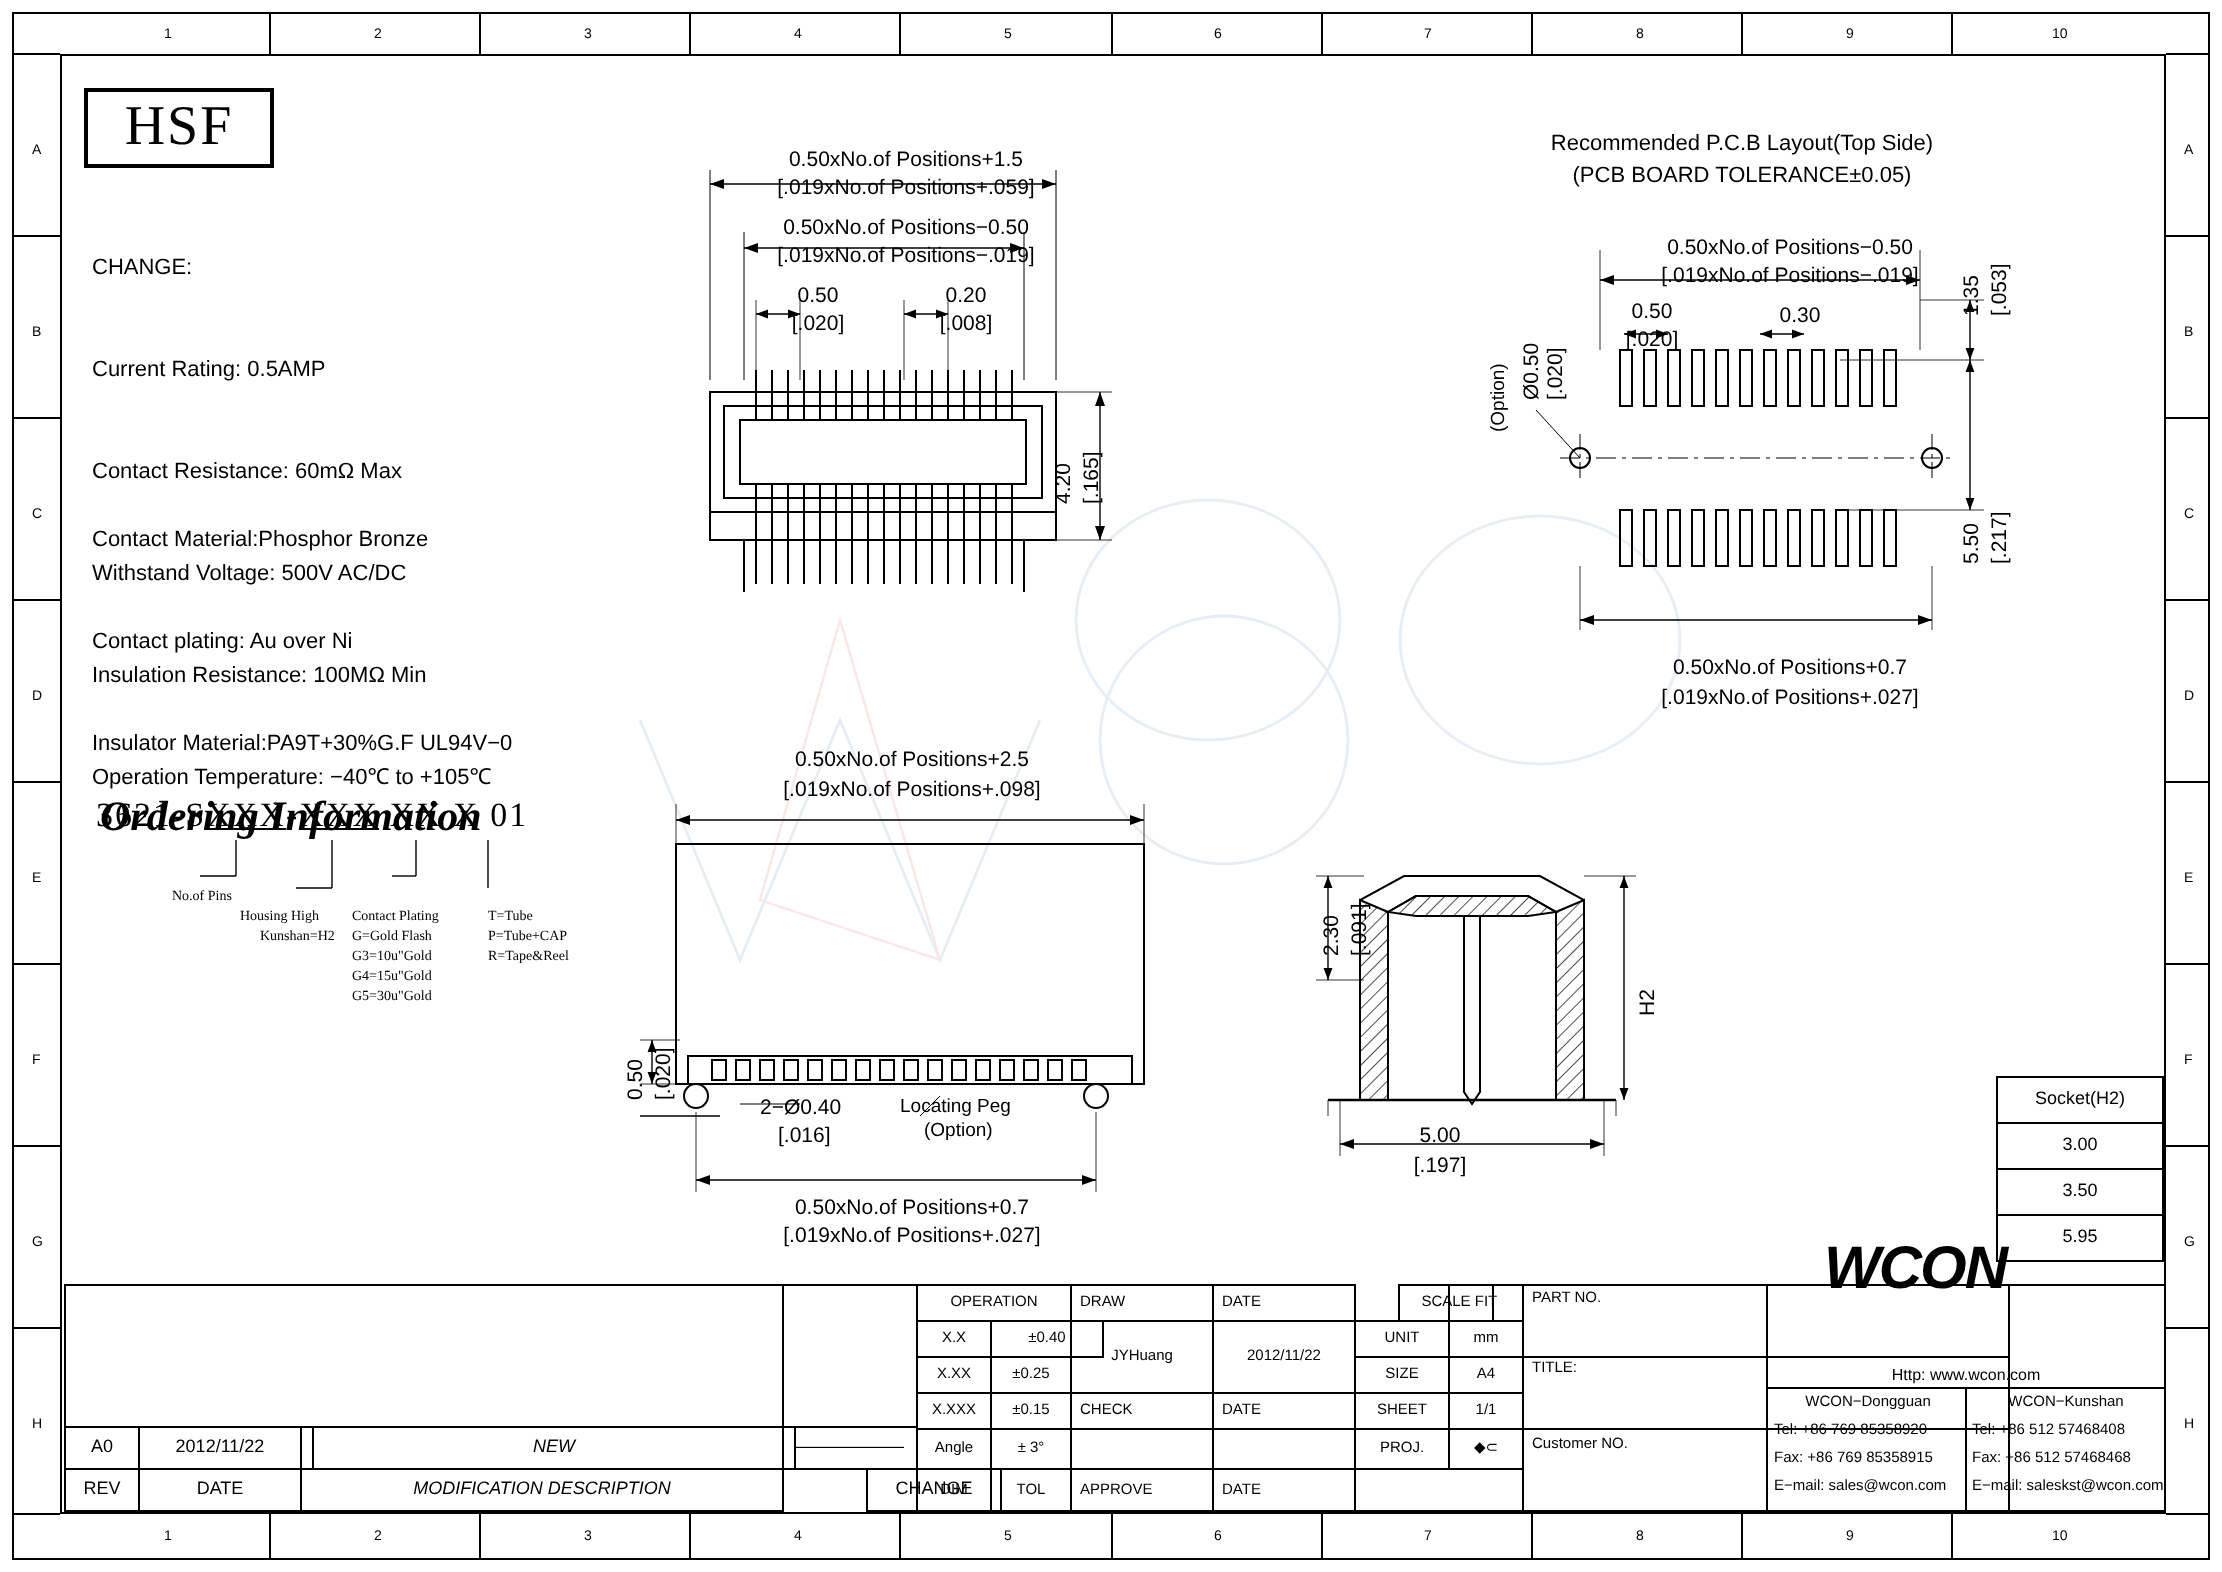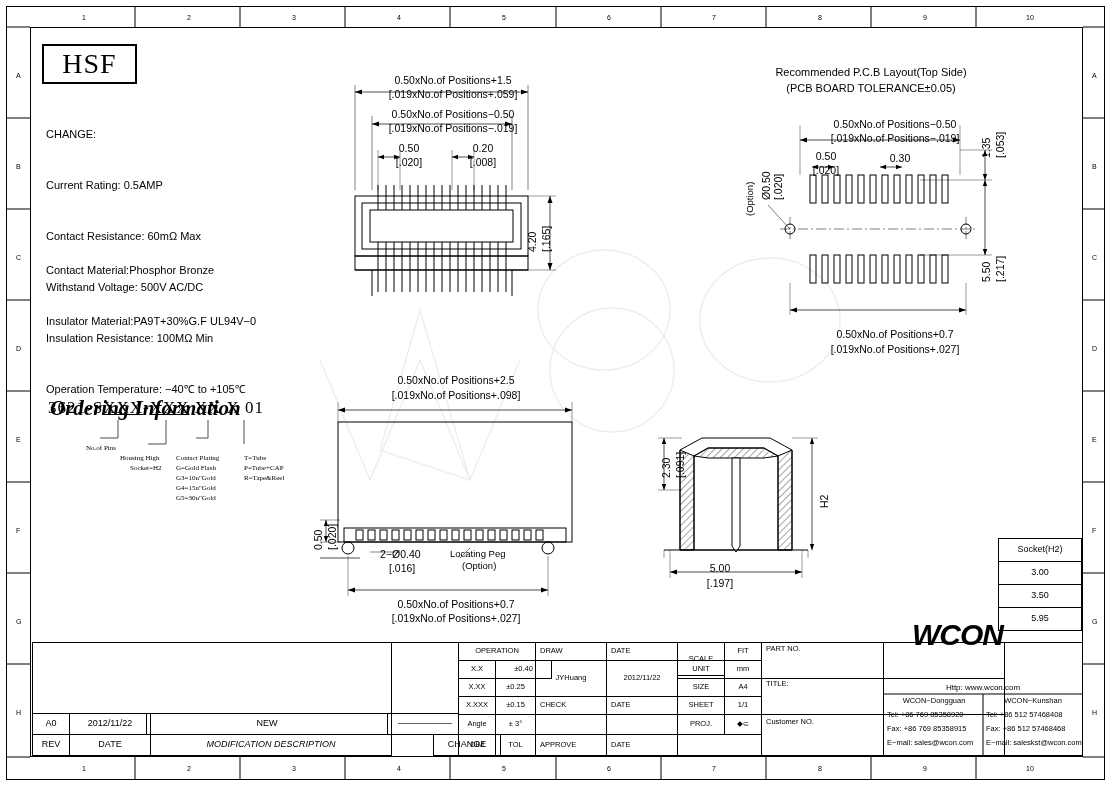--- a/index.html
+++ b/index.html
@@ -140,41 +140,42 @@
     <div>CHANGE:</div>
     <div>Current Rating: 0.5AMP</div>
     <div>Contact Resistance: 60mΩ Max</div>
     <div>Withstand Voltage: 500V AC/DC</div>
     <div>Insulation Resistance: 100MΩ Min</div>
     <div>Operation Temperature: −40℃ to +105℃</div>
   </div>
 
   <div class="abs mats">
     <div>Contact Material:Phosphor Bronze</div>
+    <div>Contact plating: Au over Ni</div>
     <div>Insulator Material:PA9T+30%G.F UL94V−0</div>
   </div>
 
   <div class="abs ordtitle">Ordering Information</div>
   <div class="abs ordcode">
     <span>3621-S</span><u>XXX</u><span>-</span><u>XXX</u>&nbsp;<span>XX</span>&nbsp;<span>X</span>&nbsp;<span>01</span>
   </div>
   <svg class="abs" style="left:48px;top:412px;width:280px;height:40px">
     <g stroke="#000" stroke-width=".7" fill="none">
       <line x1="70" y1="8" x2="70" y2="26"></line>
         <line x1="70" y1="26" x2="52" y2="26"></line>
       <line x1="118" y1="8" x2="118" y2="32"></line>
         <line x1="118" y1="32" x2="100" y2="32"></line>
       <line x1="160" y1="8" x2="160" y2="26"></line>
         <line x1="160" y1="26" x2="148" y2="26"></line>
       <line x1="196" y1="8" x2="196" y2="32"></line>
     </g>
   </svg>
   <div class="abs" style="left:86px;top:444px;font-size:7px;font-family:'Liberation Serif',serif;">No.of Pins</div>
   <div class="abs" style="left:120px;top:454px;font-size:7px;font-family:'Liberation Serif',serif;">Housing High</div>
-  <div class="abs" style="left:130px;top:464px;font-size:7px;font-family:'Liberation Serif',serif;">Socket=H2</div>
+  <div class="abs" style="left:130px;top:464px;font-size:7px;font-family:'Liberation Serif',serif;">Kunshan=H2</div>
   <div class="abs" style="left:176px;top:454px;font-size:7px;font-family:'Liberation Serif',serif;">Contact Plating</div>
   <div class="abs" style="left:176px;top:464px;font-size:7px;font-family:'Liberation Serif',serif;">G=Gold Flash</div>
   <div class="abs" style="left:176px;top:474px;font-size:7px;font-family:'Liberation Serif',serif;">G3=10u"Gold</div>
   <div class="abs" style="left:176px;top:484px;font-size:7px;font-family:'Liberation Serif',serif;">G4=15u"Gold</div>
   <div class="abs" style="left:176px;top:494px;font-size:7px;font-family:'Liberation Serif',serif;">G5=30u"Gold</div>
   <div class="abs" style="left:244px;top:454px;font-size:7px;font-family:'Liberation Serif',serif;">T=Tube</div>
   <div class="abs" style="left:244px;top:464px;font-size:7px;font-family:'Liberation Serif',serif;">P=Tube+CAP</div>
   <div class="abs" style="left:244px;top:474px;font-size:7px;font-family:'Liberation Serif',serif;">R=Tape&amp;Reel</div>
 
   <svg class="abs wm" viewBox="0 0 560 260">
@@ -496,21 +497,21 @@
     <div class="tcell" style="left:0;top:69px;width:84px;height:24px;">5.95</div>
   </div>
 
   <div class="abs" style="left:32px;top:642px;width:1051px;height:114px;">
 
     <div class="tcell left" style="left:0;top:0;width:360px;height:72px;border:1px solid #000;"></div>
     <div class="tcell" style="left:359px;top:0;width:68px;height:72px;"></div>
 
     <div class="tcell" style="left:0;top:71px;width:38px;height:22px;">A0</div>
     <div class="tcell" style="left:37px;top:71px;width:82px;height:22px;">2012/11/22</div>
-    <div class="tcell" style="left:114px;top:71px;width:242px;height:22px;">NEW</div>
+    <div class="tcell" style="left:124px;top:71px;width:242px;height:22px;font-style:italic;">NEW</div>
     <div class="tcell" style="left:359px;top:71px;width:68px;height:22px;">——————</div>
 
     <div class="tcell" style="left:0;top:92px;width:38px;height:22px;">REV</div>
     <div class="tcell" style="left:37px;top:92px;width:82px;height:22px;">DATE</div>
     <div class="tcell" style="left:118px;top:92px;width:242px;height:22px;font-style:italic;">MODIFICATION DESCRIPTION</div>
     <div class="tcell" style="left:359px;top:92px;width:68px;height:22px;margin-left:42px;">CHANGE</div>
 
     <div class="tcell small" style="left:426px;top:0;width:78px;height:19px;">OPERATION</div>
     <div class="tcell small" style="left:426px;top:18px;width:38px;height:19px;">X.X</div>
     <div class="tcell small" style="left:463px;top:18px;width:57px;height:19px;">±0.40</div>
@@ -528,21 +529,21 @@
     <div class="tcell small left" style="left:503px;top:54px;width:72px;height:19px;">CHECK</div>
     <div class="tcell small" style="left:503px;top:72px;width:72px;height:21px;"></div>
     <div class="tcell small left" style="left:503px;top:92px;width:72px;height:22px;">APPROVE</div>
 
     <div class="tcell small left" style="left:574px;top:0;width:72px;height:19px;">DATE</div>
     <div class="tcell small" style="left:574px;top:18px;width:72px;height:37px;">2012/11/22</div>
     <div class="tcell small left" style="left:574px;top:54px;width:72px;height:19px;">DATE</div>
     <div class="tcell small" style="left:574px;top:72px;width:72px;height:21px;"></div>
     <div class="tcell small left" style="left:574px;top:92px;width:72px;height:22px;">DATE</div>
 
-    <div class="tcell small" style="left:645px;top:0;width:48px;height:34px;text-align:right;">SCALE</div>
+    <div class="tcell small" style="left:667px;top:0;width:48px;height:19px;text-align:right;">SCALE</div>
     <div class="tcell small" style="left:692px;top:0;width:38px;height:19px;">FIT</div>
     <div class="tcell small" style="left:645px;top:18px;width:48px;height:19px;">UNIT</div>
     <div class="tcell small" style="left:692px;top:18px;width:38px;height:19px;">mm</div>
     <div class="tcell small" style="left:645px;top:36px;width:48px;height:19px;">SIZE</div>
     <div class="tcell small" style="left:692px;top:36px;width:38px;height:19px;">A4</div>
     <div class="tcell small" style="left:645px;top:54px;width:48px;height:19px;">SHEET</div>
     <div class="tcell small" style="left:692px;top:54px;width:38px;height:19px;">1/1</div>
     <div class="tcell small" style="left:645px;top:72px;width:48px;height:21px;">PROJ.</div>
     <div class="tcell small" style="left:692px;top:72px;width:38px;height:21px;">◆⊂</div>
     <div class="tcell small" style="left:645px;top:92px;width:85px;height:22px;border:1px solid #000;"></div>

